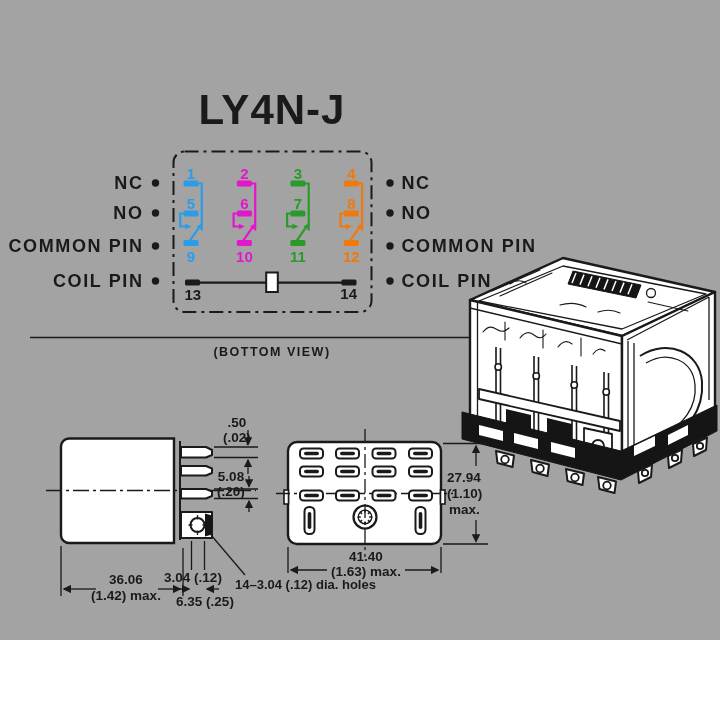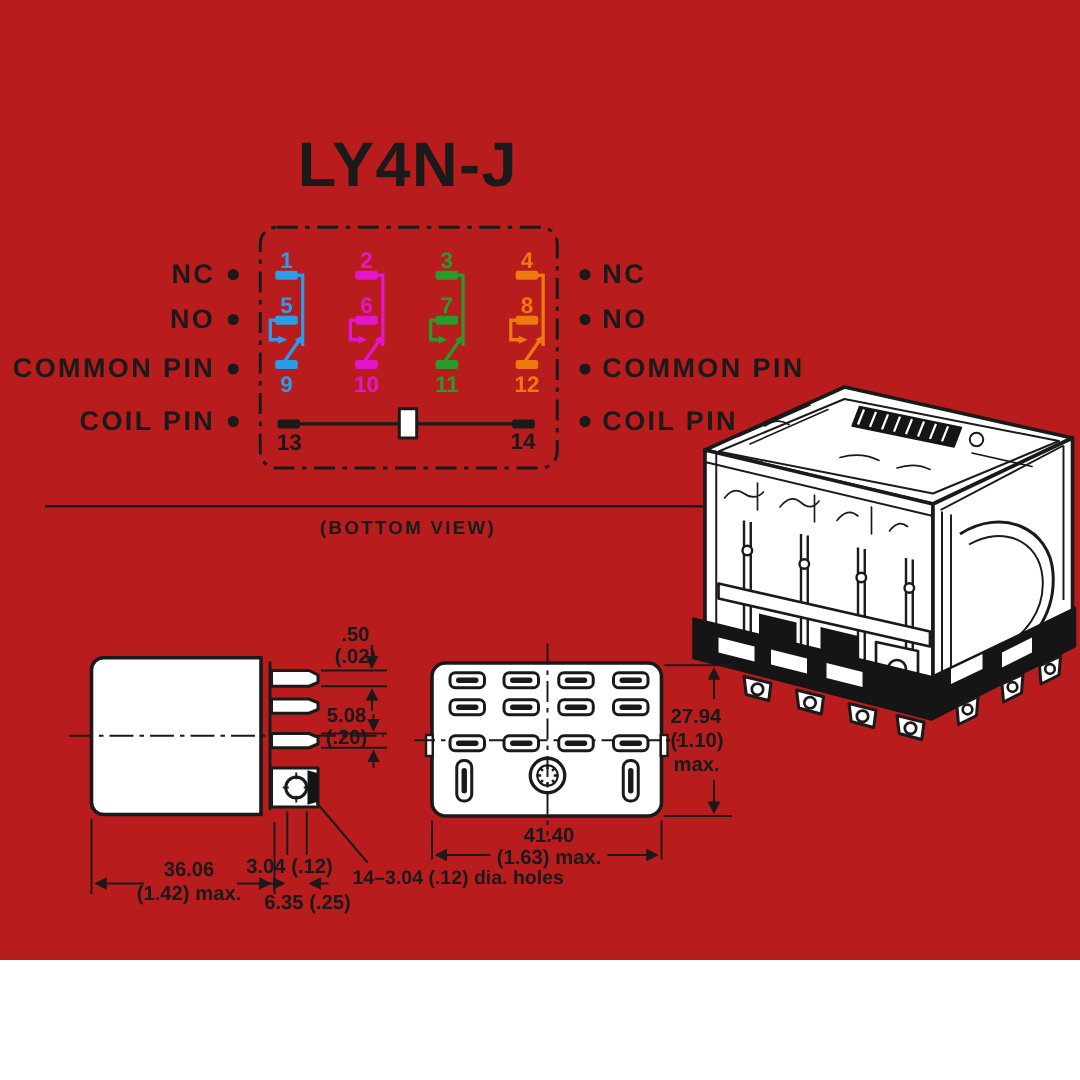--- a/index.html
+++ b/index.html
@@ -1,16 +1,16 @@
 <!DOCTYPE html>
 <html><head>
 <meta charset="utf-8">
 <style>
   html,body{margin:0;padding:0;background:#ffffff;}
-  .stage{width:720px;height:640px;position:relative;background:#b91c1c;overflow:hidden;}
+  .stage{width:720px;height:640px;position:relative;background:#a3a3a3;overflow:hidden;}
   svg{font-family:"Liberation Sans", sans-serif;}
   .t-title{font-size:42px;font-weight:700;letter-spacing:1px;}
   .t-lbl{font-size:18px;font-weight:700;letter-spacing:1.6px;}
   .t-num{font-size:15px;font-weight:700;}
   .t-dim{font-size:13.5px;font-weight:700;}
   .t-note{font-size:13px;font-weight:700;}
   .t-cap{font-size:12.5px;font-weight:700;letter-spacing:1.5px;}
   .ln{stroke:#1a1a1a;fill:none;}
   .thin{stroke:#1a1a1a;stroke-width:1.3;fill:none;}
   .sketch{stroke:#1a1a1a;stroke-width:1.1;fill:none;stroke-linecap:round;}

